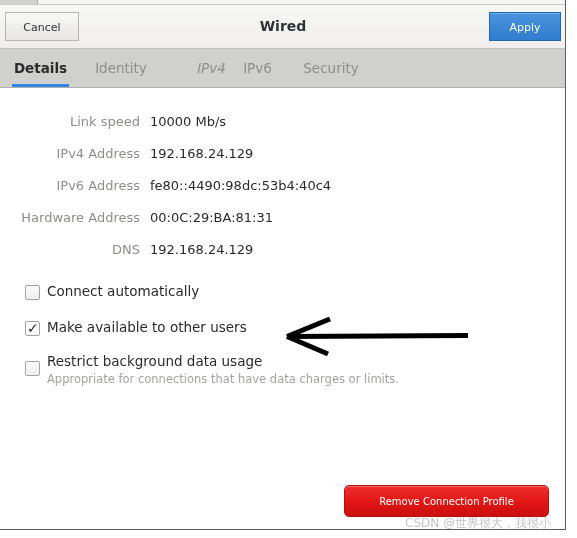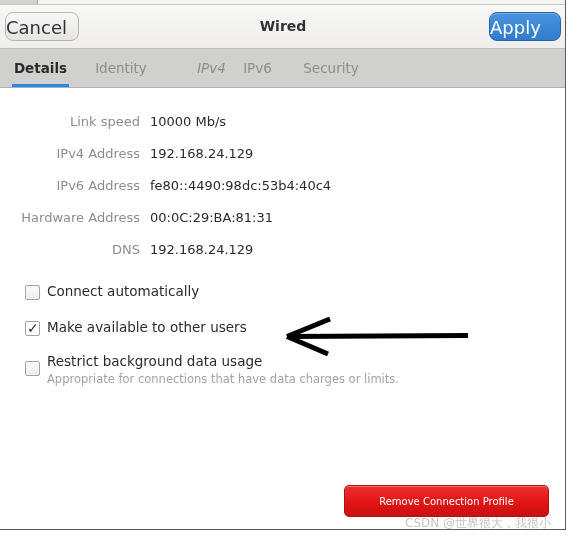--- a/index.html
+++ b/index.html
@@ -70,23 +70,24 @@
     line-height: 43px;
     text-align: center;
     font-size: 14px;
     font-weight: bold;
     color: #2e3436;
   }
   .hdr-btn {
     position: absolute;
     top: 7px;
     height: 29px;
-    border-radius: 8px;
-    font-size: 18px;
+    border-radius: 0;
+    font-size: 11px;
     line-height: 29px;
+    text-align: center;
     box-sizing: border-box;
     cursor: default;
     user-select: none;
   }
   #cancel-button {
     left: 5px;
     width: 74px;
     background: linear-gradient(to bottom, #f8f8f7 0%, #e6e5e2 100%);
     border: 1px solid #b6b6b1;
     color: #2e3436;

